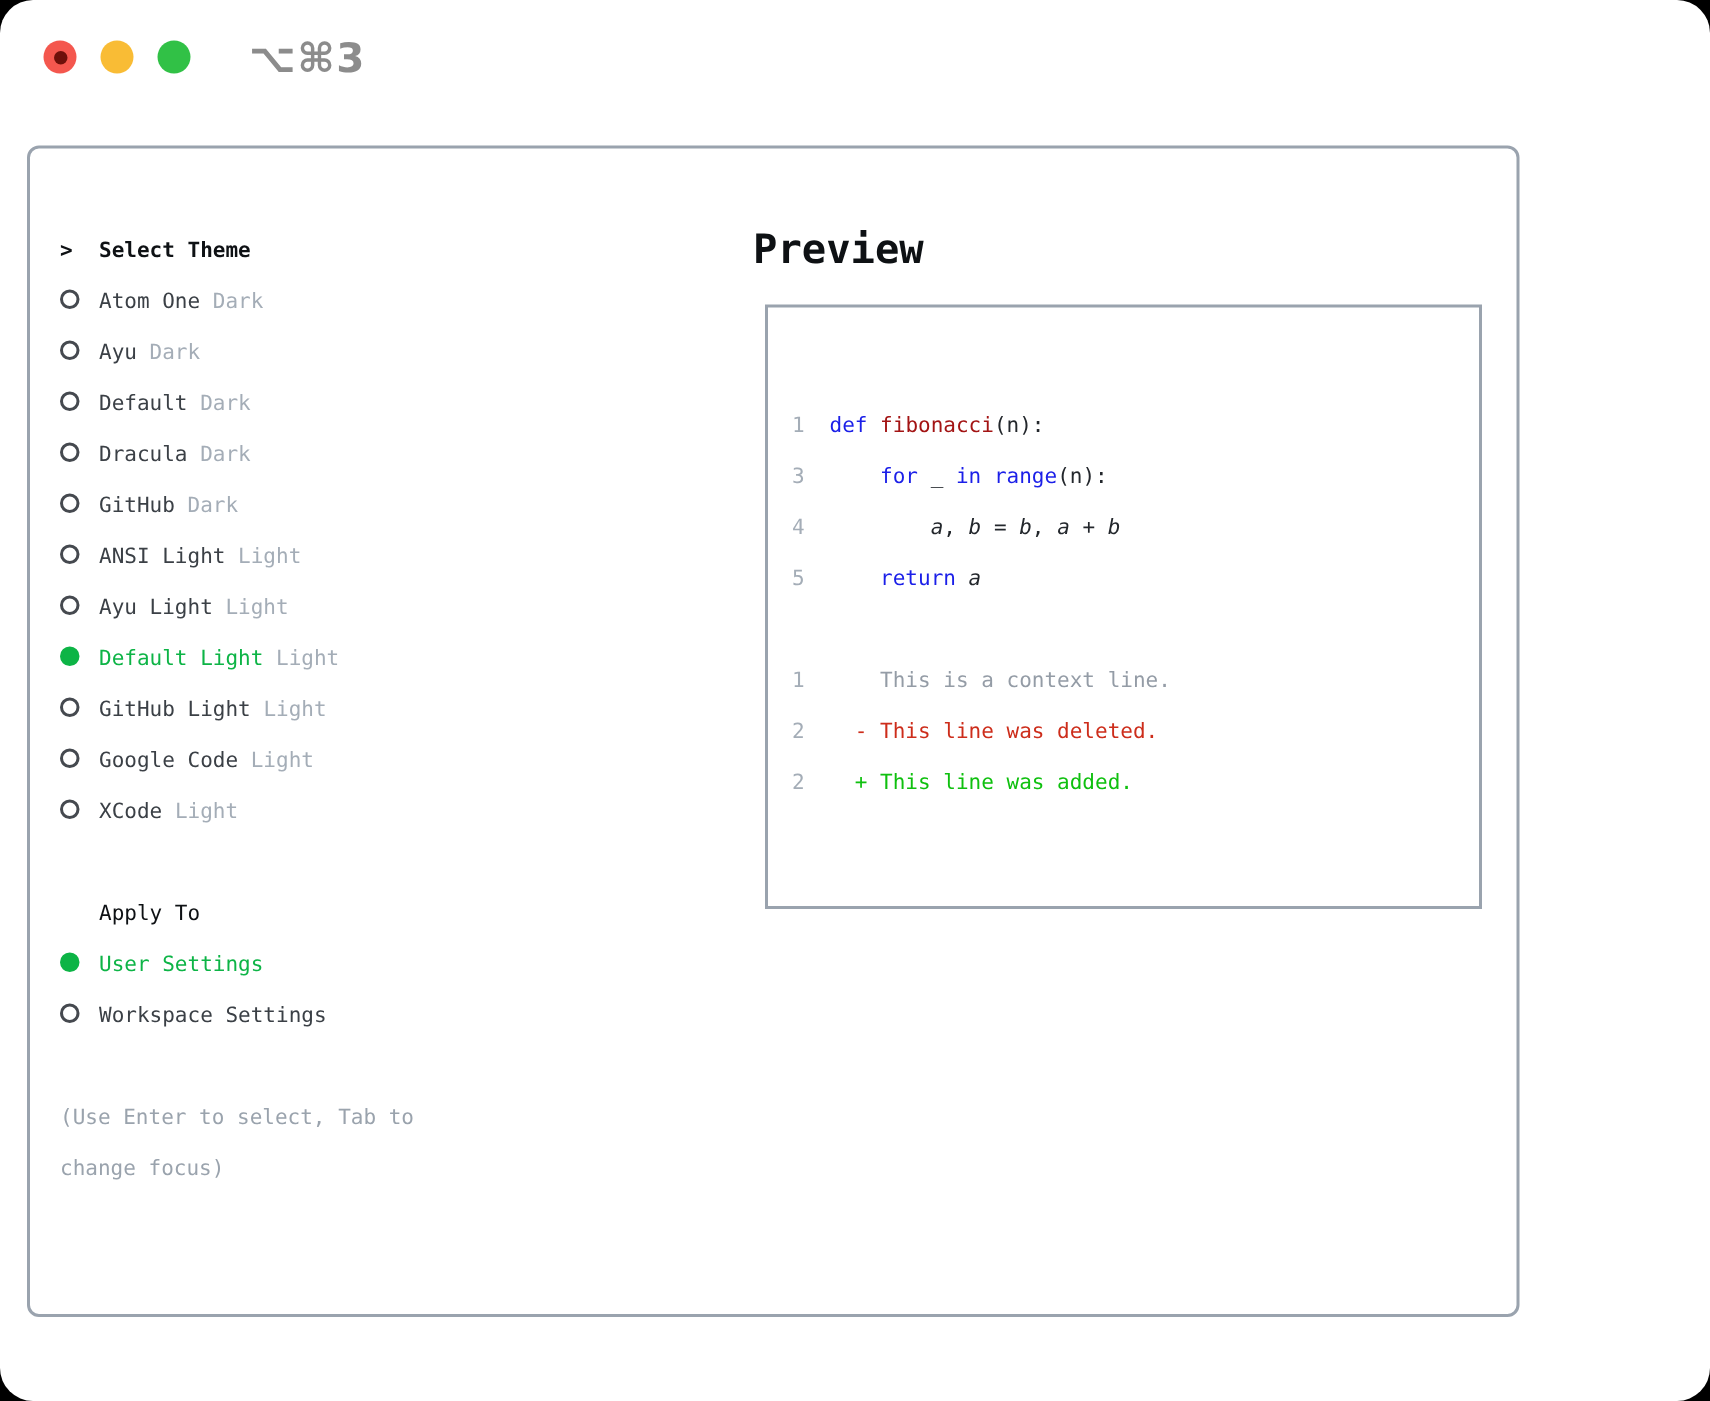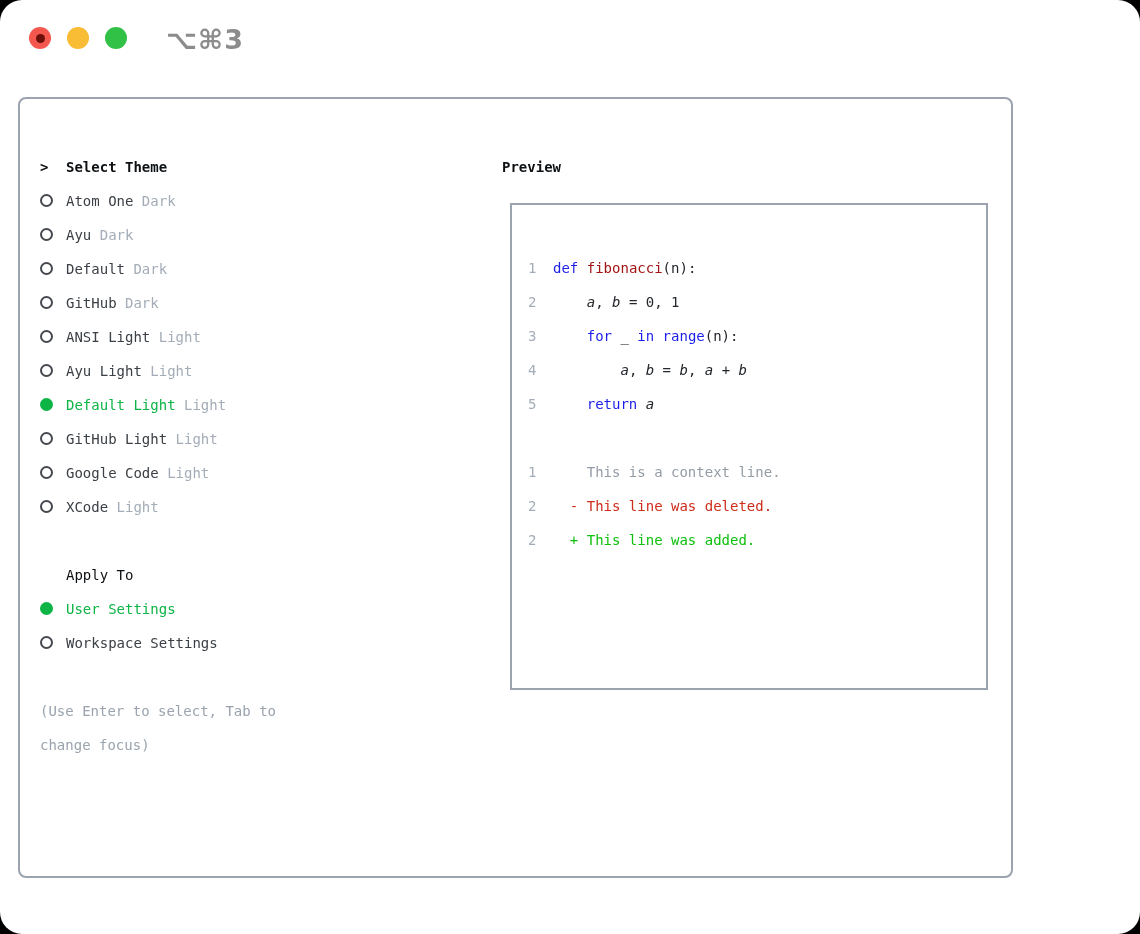--- a/index.html
+++ b/index.html
@@ -47,26 +47,26 @@
   }
   .radio.on{border-color:var(--ui-green);background:var(--ui-green);}
   .lab{color:var(--label);}
   .selected .lab{color:var(--ui-green);text-align:right;}
   .suf{color:var(--muted);}
   .hint{color:var(--hint);}
   .blank{height:34px;}
   
   .preview-title{
     position:absolute;left:482px;top:51px;height:34px;line-height:34px;
-    font-size:14px;font-weight:700;color:var(--heading);
+    font-size:27px;font-weight:700;color:var(--heading);
   }
   .preview-box{
-    position:absolute;left:490px;top:104px;width:478px;height:487px;
+    position:absolute;left:490px;top:104px;width:478px;height:403px;
     box-sizing:border-box;border:2px solid var(--border);
-    padding:46px 0 0 16px;overflow:hidden;
+    padding:62px 0 0 16px;overflow:hidden;
   }
   .lnum{display:inline-block;min-width:25px;color:var(--line-number);}
   .seg.keyword{color:var(--keyword);}
   .seg.function{color:var(--function);}
   .seg.plain{color:var(--code-plain);}
   .seg.variable{color:var(--code-plain);font-style:italic;}
   .seg.context{color:var(--diff-context);text-align:center;}
   .seg.deleted{color:var(--diff-deleted);}
   .seg.added{color:var(--diff-added);}
 </style>
@@ -85,20 +85,21 @@
   </div>
 
   <div class="main-box">
 
     <div class="left-col">
       <div class="row header"><span class="mark">&gt;</span><span class="title">Select Theme</span></div>
       <div id="theme-list">
           <div class="row item"><span class="mark"><span class="radio"></span></span><span class="lab">Atom One</span><span class="suf"> Dark</span></div>
           <div class="row item"><span class="mark"><span class="radio"></span></span><span class="lab">Ayu</span><span class="suf"> Dark</span></div>
           <div class="row item"><span class="mark"><span class="radio"></span></span><span class="lab">Default</span><span class="suf"> Dark</span></div>
+          <div class="row item"><span class="mark"><span class="radio"></span></span><span class="lab">Dracula</span><span class="suf"> Dark</span></div>
           <div class="row item"><span class="mark"><span class="radio"></span></span><span class="lab">GitHub</span><span class="suf"> Dark</span></div>
           <div class="row item"><span class="mark"><span class="radio"></span></span><span class="lab">ANSI Light</span><span class="suf"> Light</span></div>
           <div class="row item"><span class="mark"><span class="radio"></span></span><span class="lab">Ayu Light</span><span class="suf"> Light</span></div>
           <div class="row item selected"><span class="mark"><span class="radio on"></span></span><span class="lab">Default Light</span><span class="suf"> Light</span></div>
           <div class="row item"><span class="mark"><span class="radio"></span></span><span class="lab">GitHub Light</span><span class="suf"> Light</span></div>
           <div class="row item"><span class="mark"><span class="radio"></span></span><span class="lab">Google Code</span><span class="suf"> Light</span></div>
           <div class="row item"><span class="mark"><span class="radio"></span></span><span class="lab">XCode</span><span class="suf"> Light</span></div>
         </div>
       <div class="blank"></div>
       <div class="row subheader"><span class="mark"></span><span class="title">Apply To</span></div>
@@ -108,21 +109,20 @@
         </div>
       <div class="blank"></div>
       <div class="row hint">(Use Enter to select, Tab to</div>
       <div class="row hint">change focus)</div>
     </div>
 
     <div class="preview-title">Preview</div>
     <div class="preview-box">
       <div id="preview-lines">
           <div class="pline"><span class="lnum">1</span><span class="seg keyword">def</span><span class="seg plain"> </span><span class="seg function">fibonacci</span><span class="seg plain">(n):</span></div>
-          <div class="pline"><span class="lnum">2</span><span class="seg plain">    </span><span class="seg variable">a</span><span class="seg plain">, </span><span class="seg variable">b</span><span class="seg plain"> = 0, 1</span></div>
           <div class="pline"><span class="lnum">3</span><span class="seg plain">    </span><span class="seg keyword">for</span><span class="seg plain"> _ </span><span class="seg keyword">in</span><span class="seg plain"> </span><span class="seg keyword">range</span><span class="seg plain">(n):</span></div>
           <div class="pline"><span class="lnum">4</span><span class="seg plain">        </span><span class="seg variable">a</span><span class="seg plain">, </span><span class="seg variable">b</span><span class="seg plain"> = </span><span class="seg variable">b</span><span class="seg plain">, </span><span class="seg variable">a</span><span class="seg plain"> + </span><span class="seg variable">b</span></div>
           <div class="pline"><span class="lnum">5</span><span class="seg plain">    </span><span class="seg keyword">return</span><span class="seg plain"> </span><span class="seg variable">a</span></div>
           <div class="pline"><span class="lnum"></span></div>
           <div class="pline"><span class="lnum">1</span><span class="seg context">    This is a context line.</span></div>
           <div class="pline"><span class="lnum">2</span><span class="seg deleted">  - This line was deleted.</span></div>
           <div class="pline"><span class="lnum">2</span><span class="seg added">  + This line was added.</span></div>
         </div>
     </div>
 

